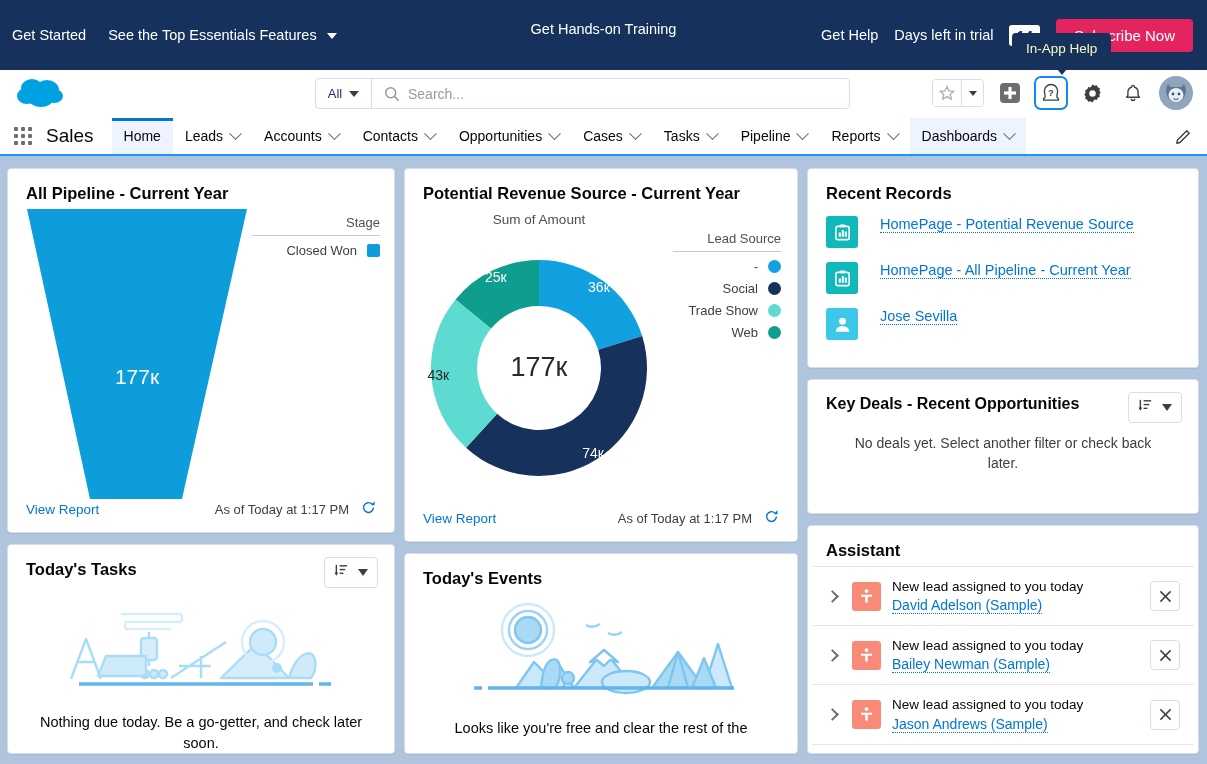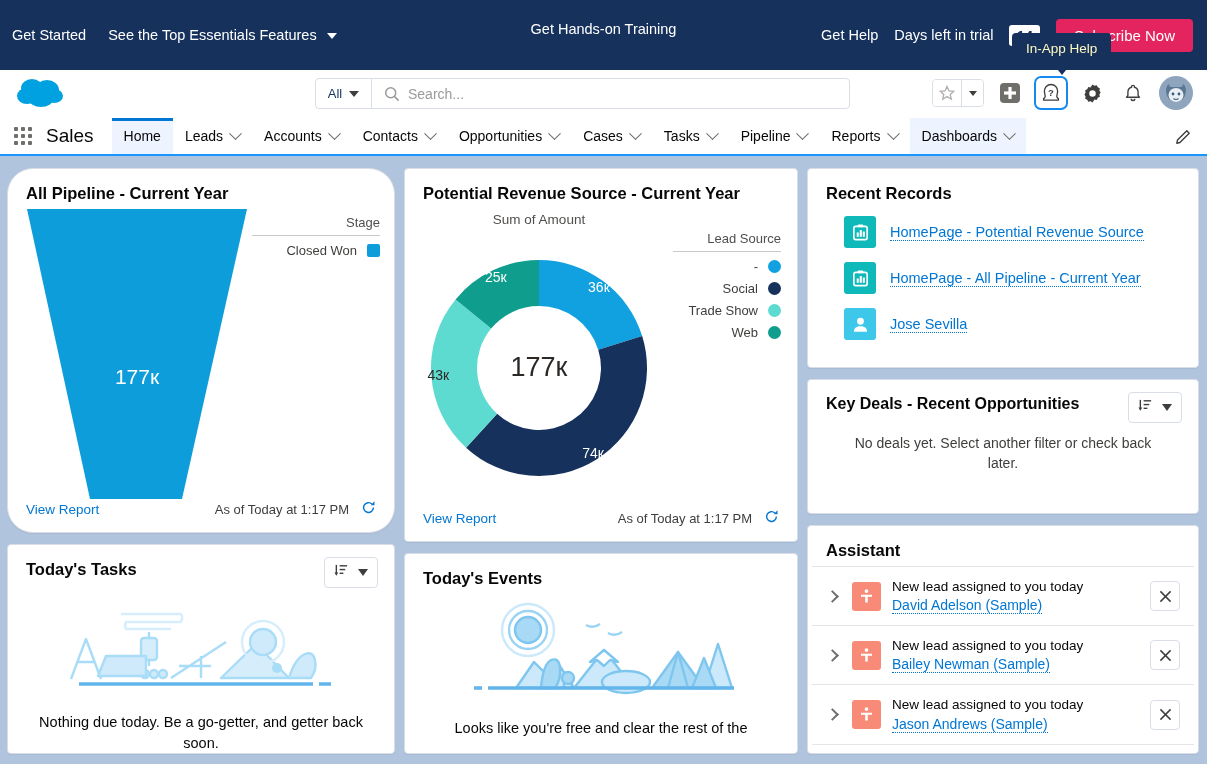--- a/index.html
+++ b/index.html
@@ -147,21 +147,21 @@
   .legend { font-size: 13px; color: #3e3e3c; }
   .legend-title {
     text-align: right; border-bottom: 1px solid #c9c9c9; padding-bottom: 5px; margin-bottom: 7px;
     color: #514f4d;
   }
   .legend-row { display: flex; align-items: center; justify-content: flex-end; gap: 10px; margin-bottom: 7px; }
   .legend-sq { width: 13px; height: 13px; border-radius: 2px; display:inline-block; }
   .legend-dot { width: 13px; height: 13px; border-radius: 50%; display:inline-block; }
 
   
-  .rr-item { display: flex; align-items: center; gap: 14px; padding: 7px 18px; margin-left: 18px; }
+  .rr-item { display: flex; align-items: flex-start; gap: 22px; padding: 7px 18px; }
   .rr-icon { width: 32px; height: 32px; border-radius: 3px; display:flex; align-items:center; justify-content:center; flex: 0 0 auto;}
   .rr-link { color: #0176d3; font-size: 14.5px; cursor: pointer; border-bottom: 1px dotted #0176d3; }
 
   .empty-msg { text-align: center; color: #3e3e3c; font-size: 14px; line-height: 1.45;
                padding: 10px 42px 26px 42px; }
 
   
   .as-row { display: flex; align-items: center; gap: 11px; padding: 11px 14px 11px 12px;
             border-top: 1px solid #e5e5e5; }
   .as-chev { width: 9px; height: 9px; border-right: 2px solid #706e6b; border-bottom: 2px solid #706e6b;
@@ -336,21 +336,21 @@
     <svg width="18" height="18" viewBox="0 0 18 18">
       <path d="M2.5 13.1L11.8 3.8l2.4 2.4-9.3 9.3-3.1.7z" fill="none" stroke="#3e3e3c" stroke-width="1.4" stroke-linejoin="round"></path>
     </svg>
   </div>
 </div>
 
 <div class="main">
 
   <div class="col col-a">
 
-    <div class="card" style="height:374px;border-radius:26px;">
+    <div class="card" style="height:374px;">
       <div class="card-title">All Pipeline - Current Year</div>
       <div style="display:flex;padding:0 14px;">
         <div>
           <svg width="230" height="300" viewBox="0 0 230 300">
             <polygon points="5,0 225,0 160,290 68,290" fill="#0d9dda"></polygon>
             <text x="115" y="175" fill="#fff" font-size="21" font-family="Liberation Sans, sans-serif" text-anchor="middle" id="funnelLabel">177к</text>
           </svg>
         </div>
         <div class="legend" style="flex:1;padding-top:6px;">
           <div class="legend-title">Stage</div>
@@ -406,21 +406,21 @@
             <circle cx="212" cy="48" r="21" stroke="#d6eefc"></circle>
             <circle cx="212" cy="48" r="13" fill="#cfeafb" stroke="#a9dcf7"></circle>
             <path d="M238 84 q6 -20 16 -24 q8 -3 10 6 q2 10 -4 18 Z" fill="#cfeafb"></path>
             <circle cx="226" cy="74" r="5" fill="#a9dcf7" stroke="none"></circle>
             <path d="M55 62 h40 v20 h-48 l8 -20 Z" fill="#cfeafb"></path>
           </g>
           <line x1="28" y1="90" x2="262" y2="90" stroke="#62b5ea" stroke-width="3.5"></line>
           <line x1="268" y1="90" x2="280" y2="90" stroke="#62b5ea" stroke-width="3.5"></line>
         </svg>
       </div>
-      <div class="illus-cap">Nothing due today. Be a go-getter, and getter back soon.</div>
+      <div class="illus-cap">Nothing due today. Be a go-getter, and check later soon.</div>
     </div>
   </div>
 
   <div class="col col-b">
 
     <div class="card" style="height:374px;">
       <div class="card-title">Potential Revenue Source - Current Year</div>
       <div style="display:flex;">
         <div style="width:268px;">
           <div style="text-align:center;font-size:13.5px;color:#514f4d;padding:3px 0 2px 0;">Sum of Amount</div>

